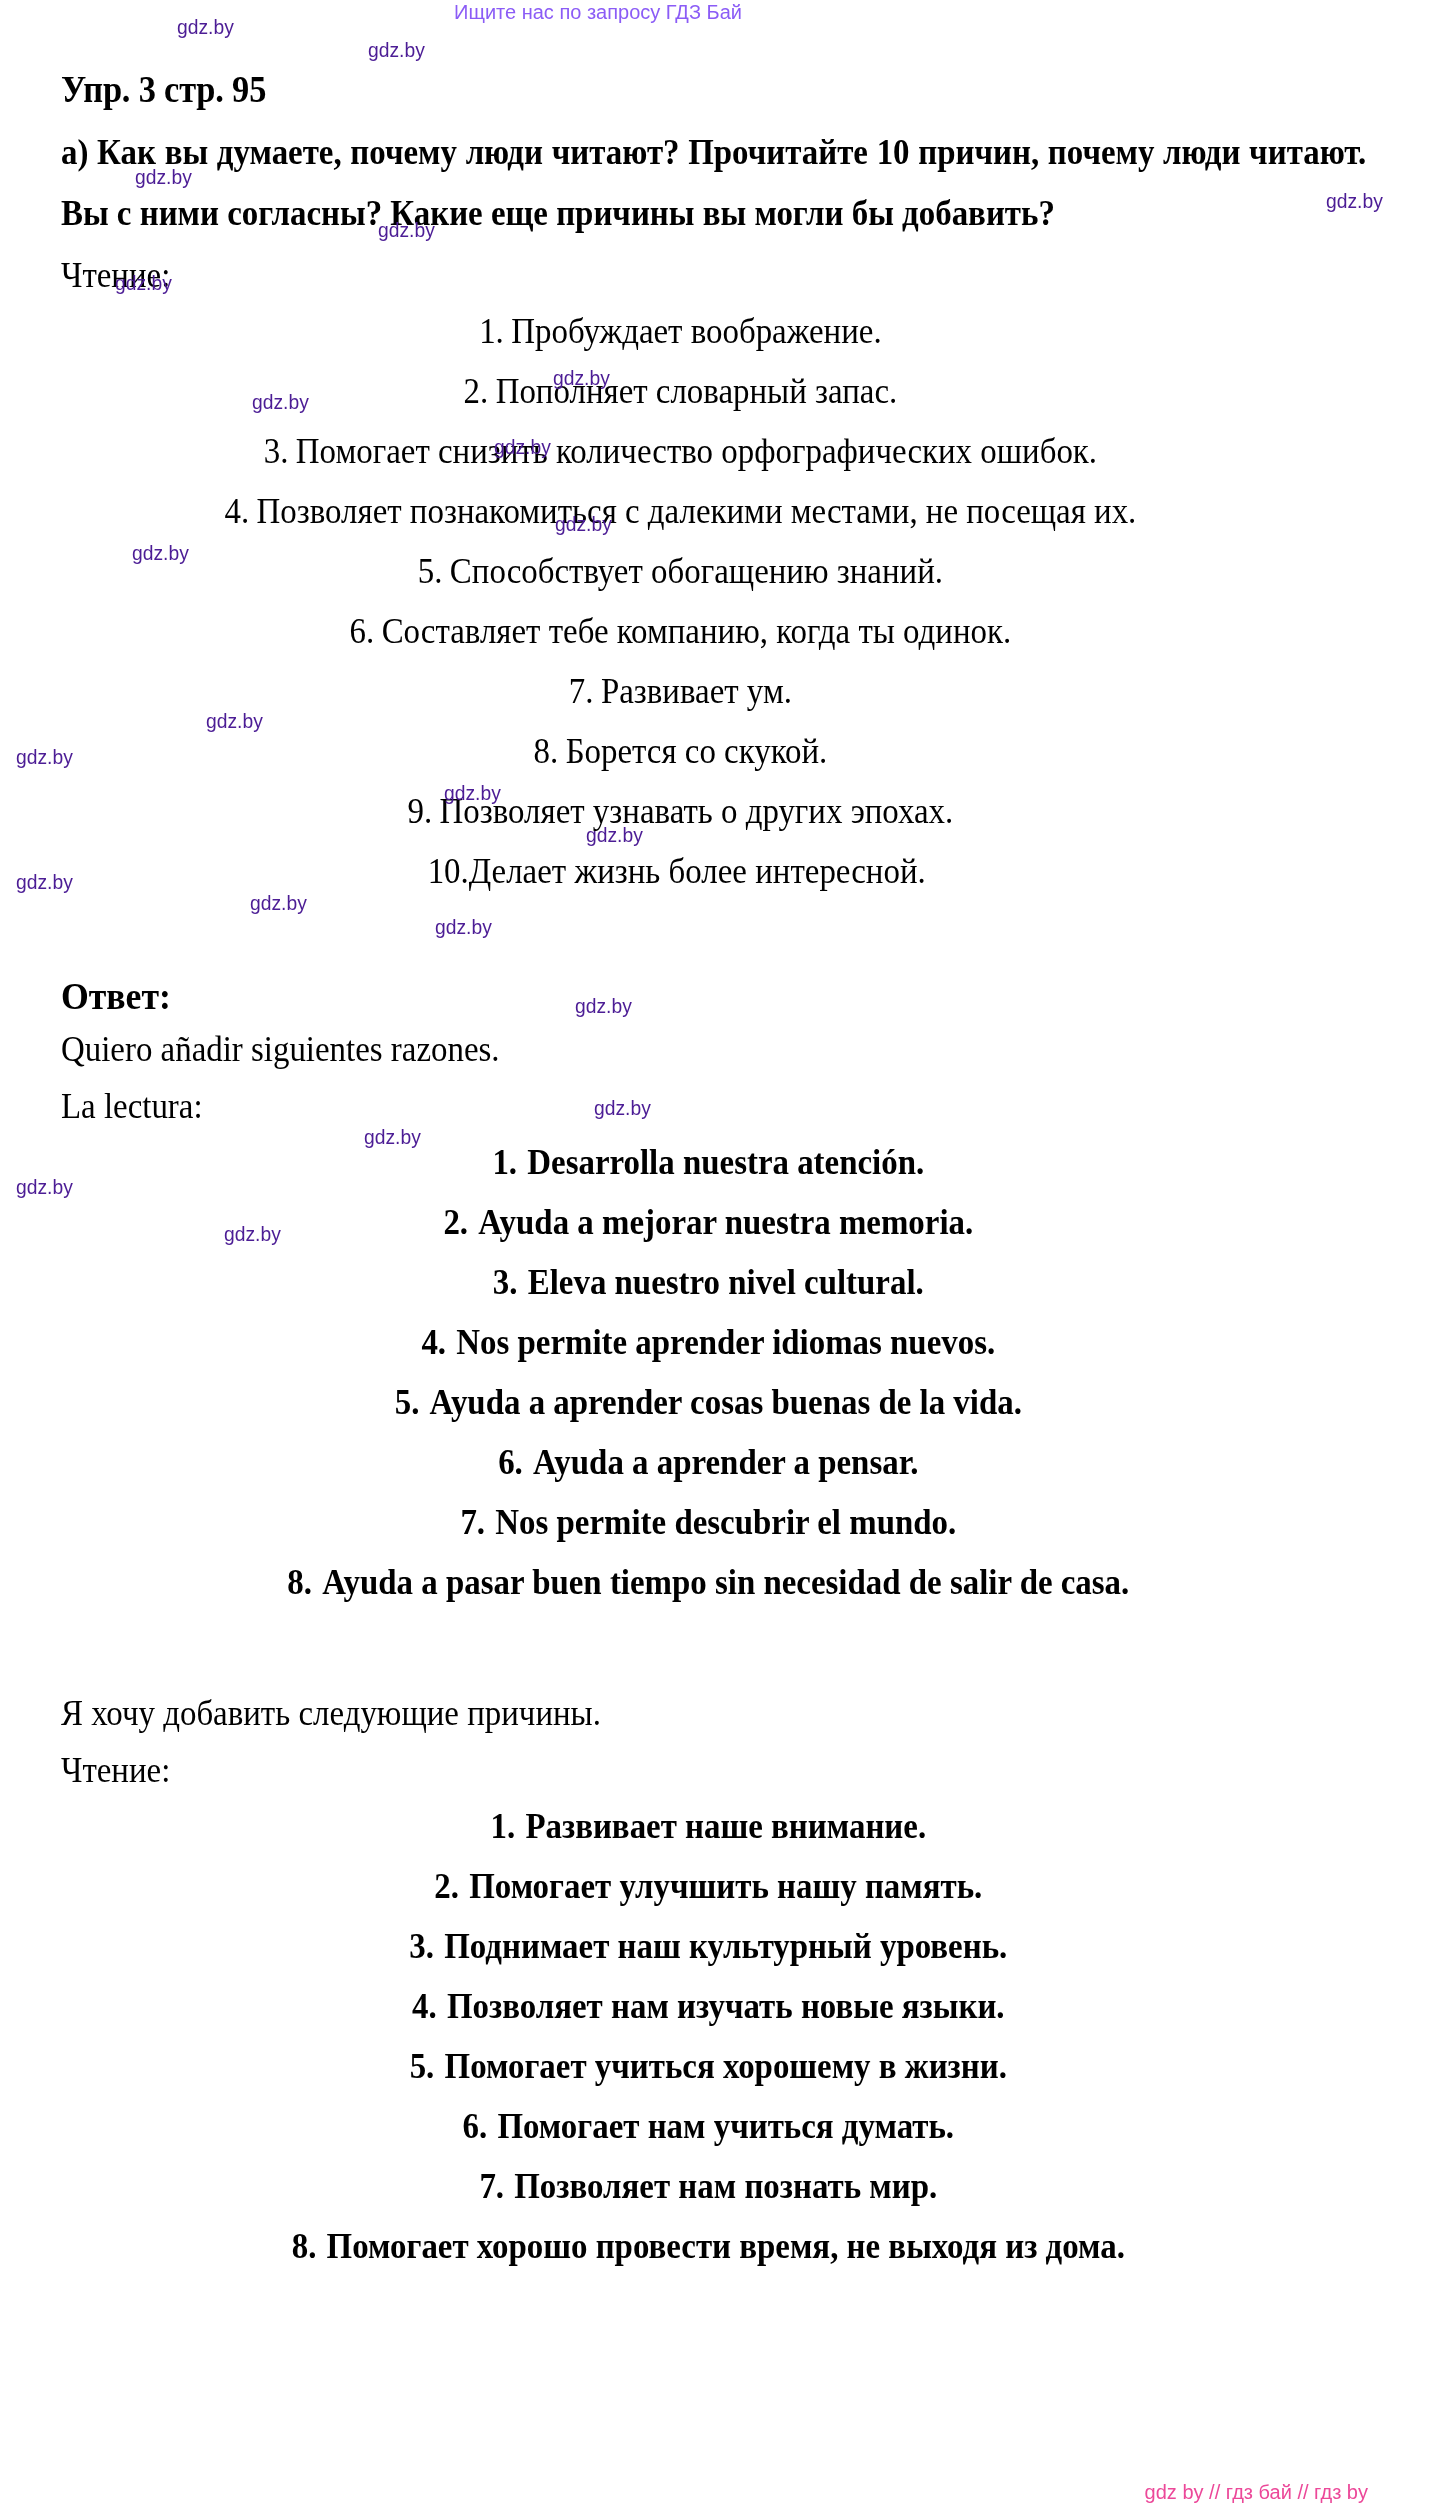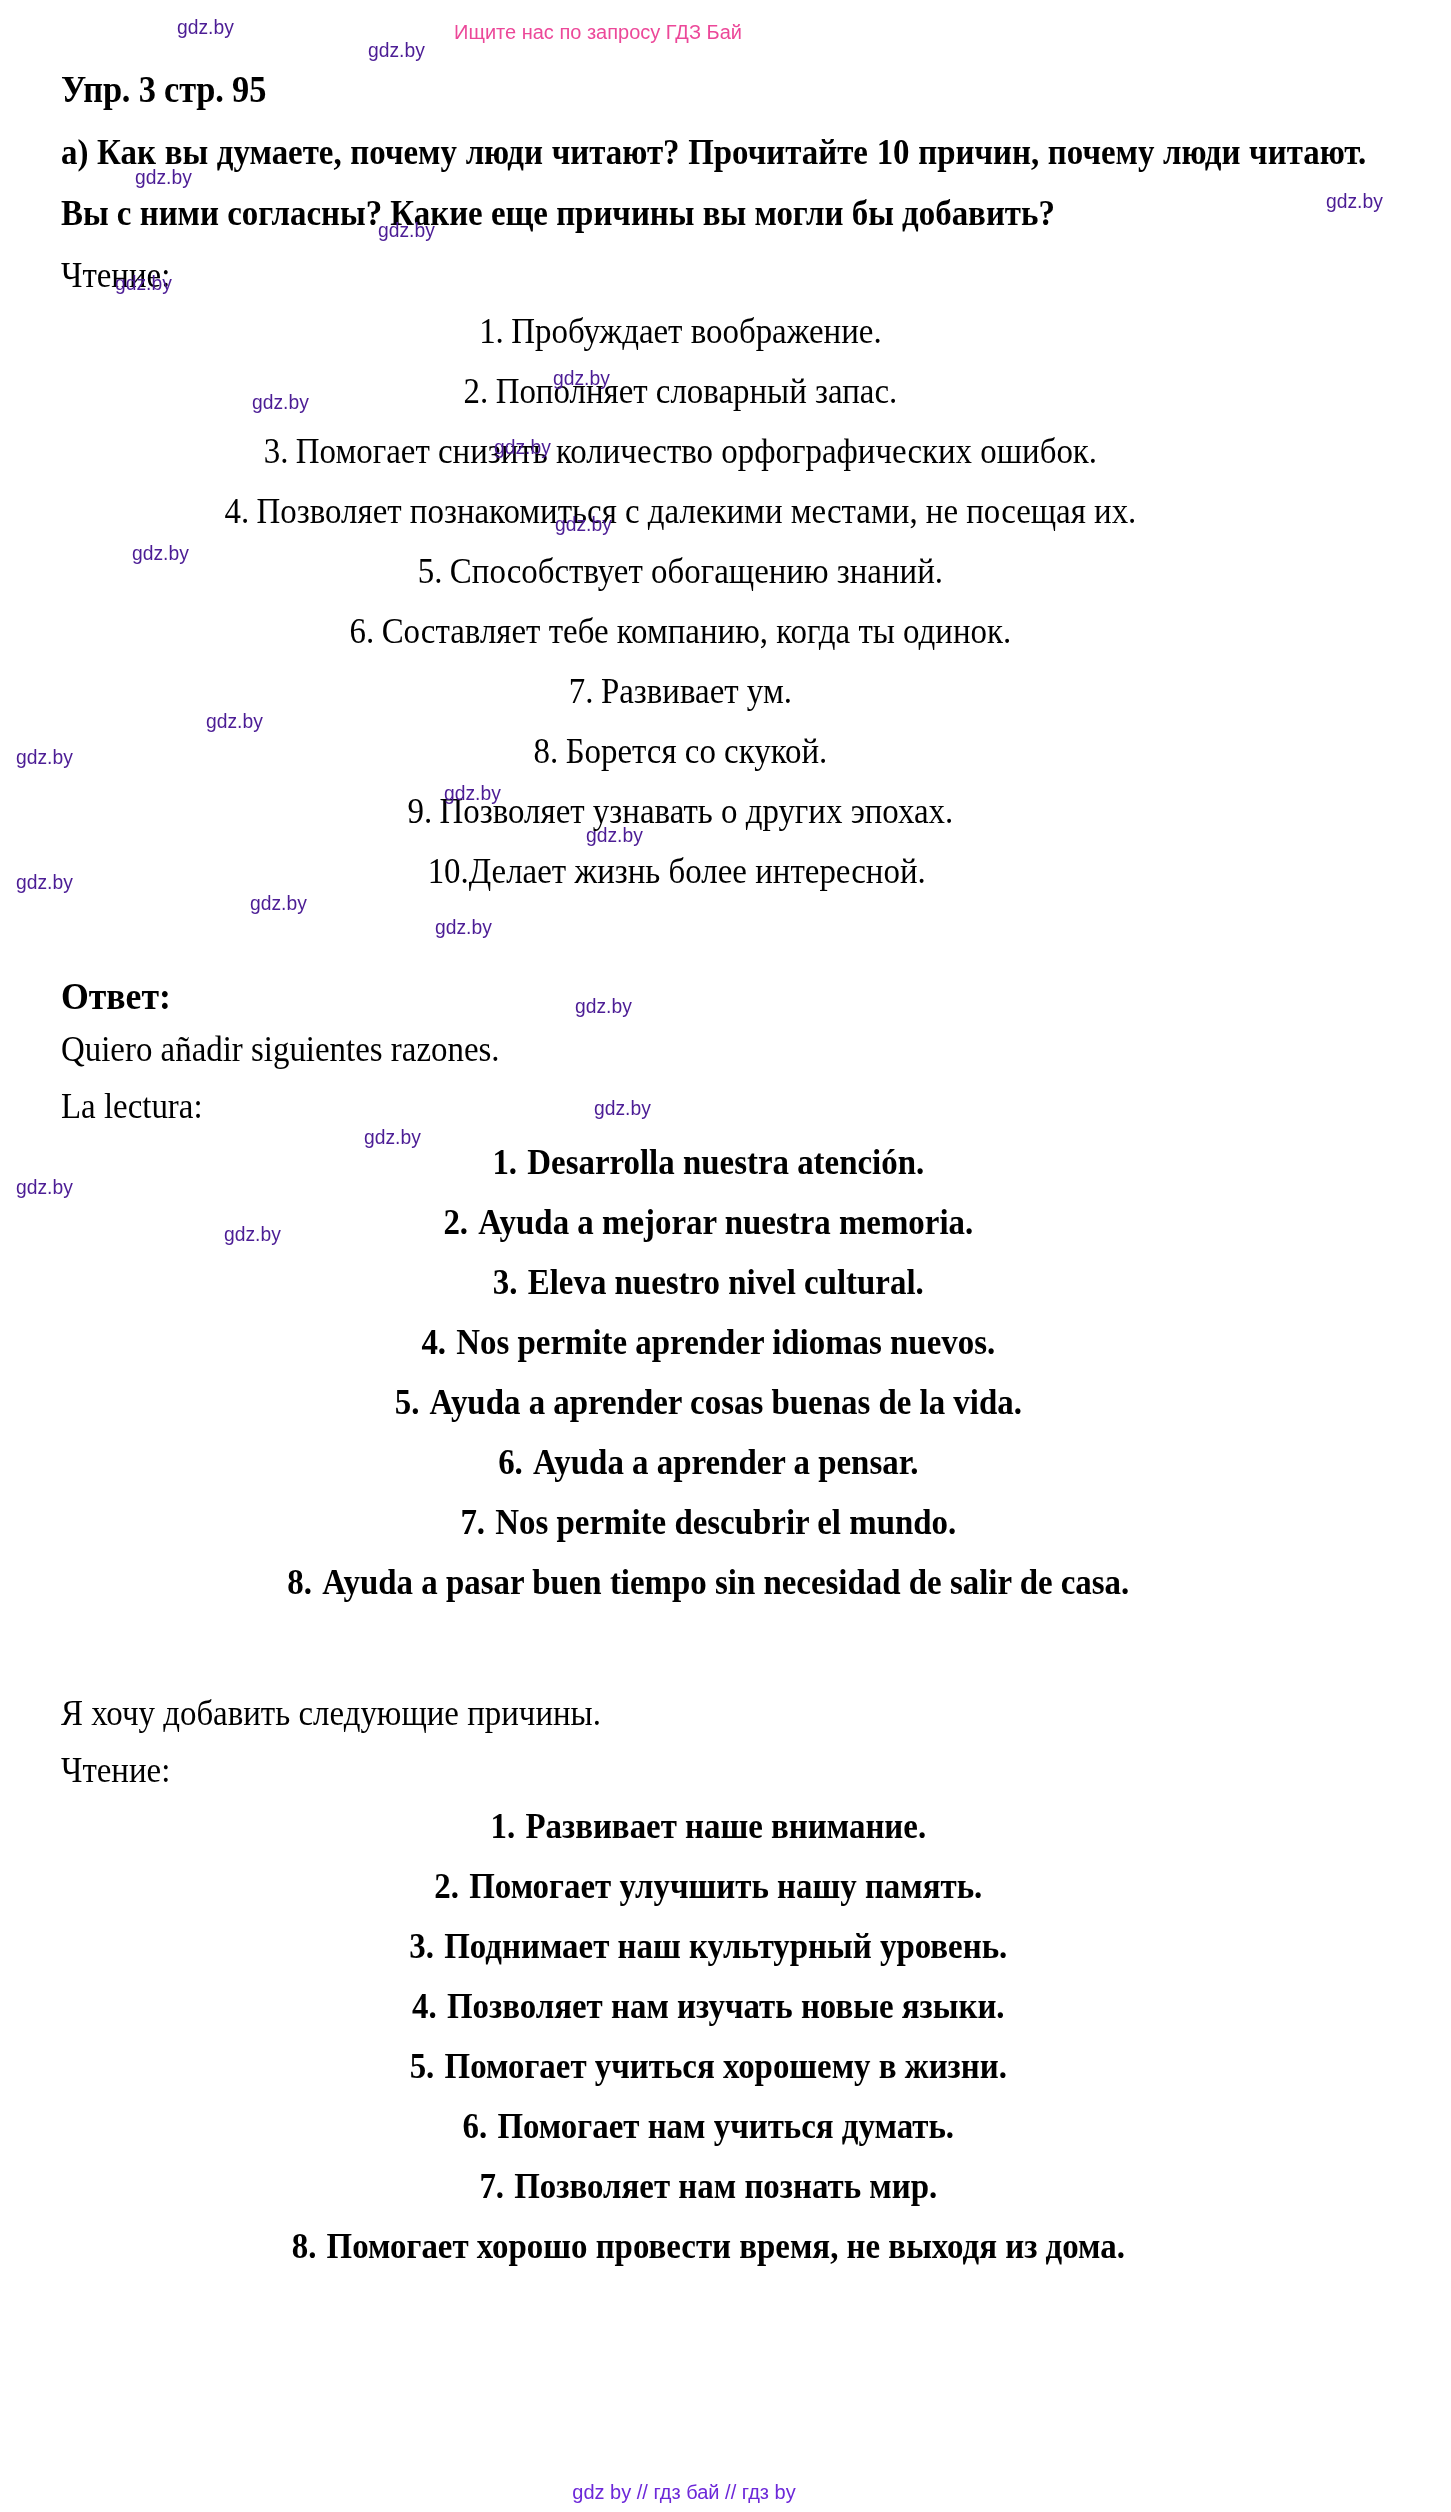--- a/index.html
+++ b/index.html
@@ -19,24 +19,23 @@
   
   #promo-bar {
     position: absolute;
     top: 0;
     left: 0;
     width: 1196px;
     text-align: center;
     font-family: "Liberation Sans", "DejaVu Sans", sans-serif;
     font-size: 20px;
     line-height: 24px;
-    color: #ec4899;
+    color: #8b5cf6;
     letter-spacing: 0px;
     white-space: nowrap;
-    margin-top: 20px;
   }
 
   
   #content {
     position: absolute;
     left: 61px;
     top: 69px;
     width: 1310px;
   }
 
@@ -128,25 +127,25 @@
     white-space: nowrap;
     pointer-events: none;
   }
 
   
   #footer-links {
     position: absolute;
     left: 0;
     top: 2480px;
     width: 1368px;
-    text-align: center;
+    text-align: right;
     font-family: "Liberation Sans", "DejaVu Sans", sans-serif;
     font-size: 20px;
     line-height: 24px;
-    color: #6d28d9;
+    color: #ec4899;
     white-space: nowrap;
   }
 </style>
 </head>
 <body>
 
 <div id="promo-bar">Ищите нас по запросу ГДЗ Бай</div>
 
 <div id="content">
 

